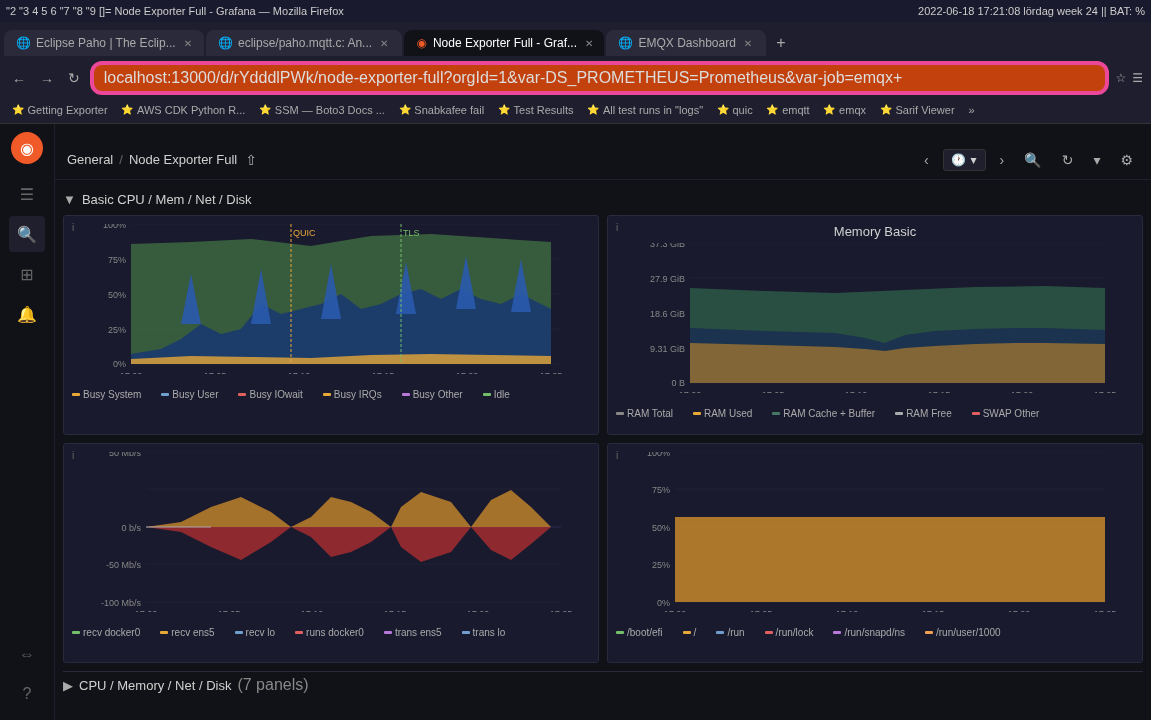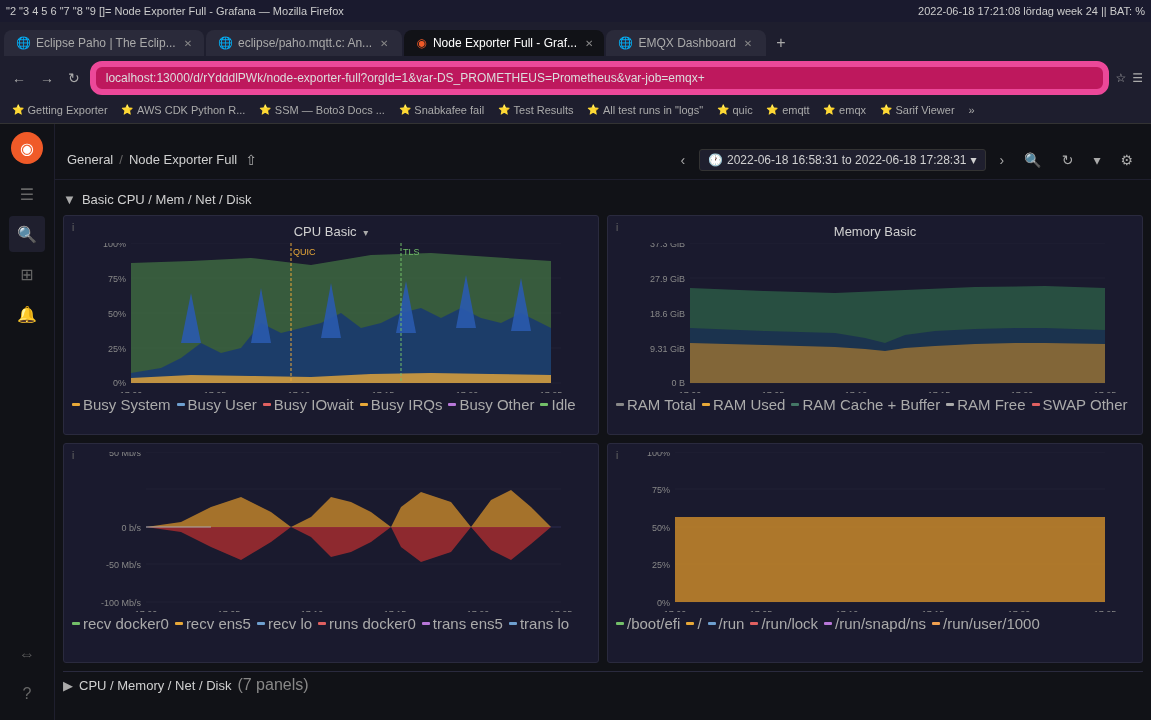--- a/index.html
+++ b/index.html
@@ -13,21 +13,21 @@
     .tab-bar { display: flex; align-items: center; background: #1e1e2e; padding: 4px 4px 0; gap: 2px; height: 38px; }
     .tab { display: flex; align-items: center; padding: 6px 12px; border-radius: 8px 8px 0 0; font-size: 12px; cursor: pointer; gap: 6px; max-width: 200px; white-space: nowrap; overflow: hidden; }
     .tab.inactive { background: #2a2a3a; color: #aaa; }
     .tab.active { background: #111217; color: #fff; }
     .tab-close { color: #888; font-size: 10px; cursor: pointer; padding: 0 2px; }
     .tab-new { color: #aaa; font-size: 16px; padding: 0 8px; cursor: pointer; }
     .favicon { width: 14px; height: 14px; }
 
     .url-bar { background: #1e1e2e; padding: 4px 8px; display: flex; align-items: center; gap: 6px; height: 36px; }
     .nav-btn { color: #aaa; font-size: 14px; cursor: pointer; padding: 0 4px; }
-    .url-input { flex: 1; background: #be185d; border: 6px solid #ec4899; border-radius: 12px; padding: 4px 10px; color: #ddd; font-size: 12px; }
+    .url-input { flex: 1; background: #c2410c; border: 4px solid #ec4899; border-radius: 12px; padding: 4px 10px; color: #ddd; font-size: 16px; }
     .url-icons { display: flex; gap: 6px; color: #aaa; }
 
     .bookmarks-bar { background: #1e1e2e; padding: 2px 6px; display: flex; align-items: center; gap: 2px; height: 28px; overflow: hidden; border-bottom: 1px solid #333; }
     .bookmark { color: #aaa; font-size: 11px; padding: 2px 6px; cursor: pointer; display: flex; align-items: center; gap: 3px; white-space: nowrap; }
     .bm-icon { font-size: 10px; }
 
     
     .grafana-app { display: flex; height: calc(720px - 22px - 38px - 36px - 28px); }
 
     
@@ -55,21 +55,21 @@
     .section-arrow { color: #aaa; }
 
     .panels-row { display: flex; gap: 8px; margin-bottom: 8px; }
     .panel { flex: 1; background: #1a1a2e; border: 1px solid #2a2a3e; border-radius: 3px; padding: 8px; position: relative; min-height: 220px; }
     .panel-title { text-align: center; font-size: 13px; color: #d0d0d0; margin-bottom: 4px; }
     .panel-info { position: absolute; top: 6px; left: 8px; color: #666; font-size: 10px; cursor: pointer; }
 
     
     .chart-area { position: relative; width: 100%; }
     .chart-svg { width: 100%; }
-    .legend { display: flex; flex-wrap: wrap; gap: 6px; margin-top: 0; font-size: 15px; color: #aaa; }
+    .legend { display: flex; flex-wrap: wrap; gap: 20px; margin-top: 12px; font-size: 10px; color: #aaa; }
     .legend-item { display: flex; align-items: center; gap: 3px; }
     .legend-dot { width: 8px; height: 3px; border-radius: 1px; flex-shrink: 0; }
 
     .section-footer { display: flex; align-items: center; gap: 6px; color: #d0d0d0; font-size: 13px; padding: 4px 0; cursor: pointer; border-top: 1px solid #2a2a3e; }
     .panels-count { color: #888; font-size: 16px; }
   </style>
 </head>
 <body>
 
 <div class="os-bar">
@@ -179,45 +179,40 @@
       <div class="breadcrumb">
         <span>General</span>
         <span class="breadcrumb-sep">/</span>
         <span>Node Exporter Full</span>
       </div>
       <span style="color:#aaa; font-size:14px;">⇧</span>
       <div class="top-nav-spacer"></div>
       <span class="nav-icon-btn">‹</span>
       <div class="time-range">
         <span>🕐</span>
-        <span>2022-06-18 16:58:31 to 2022-06-18 17:28:31</span>
         <span>▾</span>
       </div>
       <span class="nav-icon-btn">›</span>
       <span class="nav-icon-btn">🔍</span>
       <span class="nav-icon-btn">↻</span>
       <span class="nav-icon-btn">▾</span>
       <span class="nav-icon-btn">⚙</span>
     </div>
 
     <div class="dashboard">
 
       <div class="section-header">
         <span class="section-arrow">▼</span>
         <span>Basic CPU / Mem / Net / Disk</span>
       </div>
 
       <div class="panels-row">
 
         <div class="panel">
           <span class="panel-info">i</span>
-          <div class="panel-title">
-            <span>CPU Basic</span>
-            <span style="color:#aaa; font-size:10px; margin-left:3px;">▾</span>
-          </div>
           <div class="chart-area">
             <svg class="chart-svg" viewBox="0 0 480 150" height="150">
 
               <rect x="40" y="0" width="430" height="140" fill="#1a1a2e"></rect>
 
               <line x1="40" y1="0" x2="470" y2="0" stroke="#2a2a3e" stroke-width="0.5"></line>
               <line x1="40" y1="35" x2="470" y2="35" stroke="#2a2a3e" stroke-width="0.5"></line>
               <line x1="40" y1="70" x2="470" y2="70" stroke="#2a2a3e" stroke-width="0.5"></line>
               <line x1="40" y1="105" x2="470" y2="105" stroke="#2a2a3e" stroke-width="0.5"></line>
               <line x1="40" y1="140" x2="470" y2="140" stroke="#2a2a3e" stroke-width="0.5"></line>

